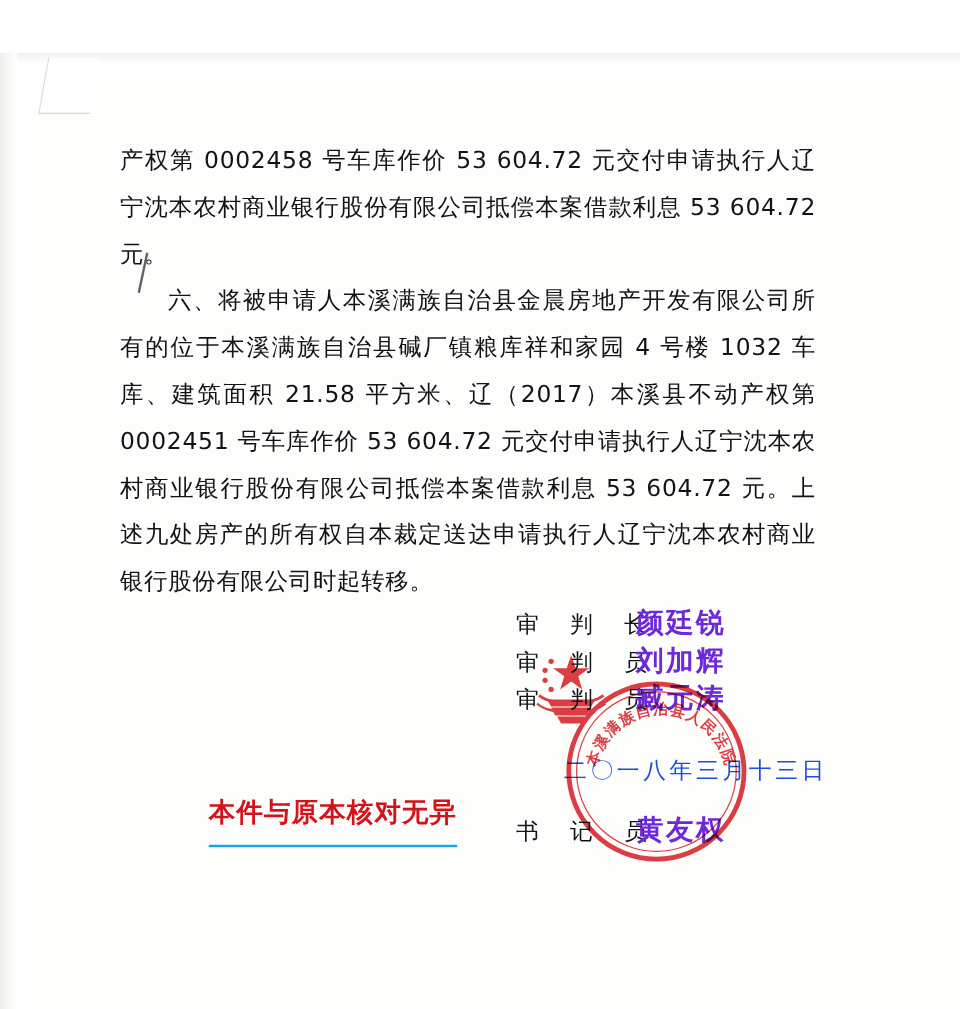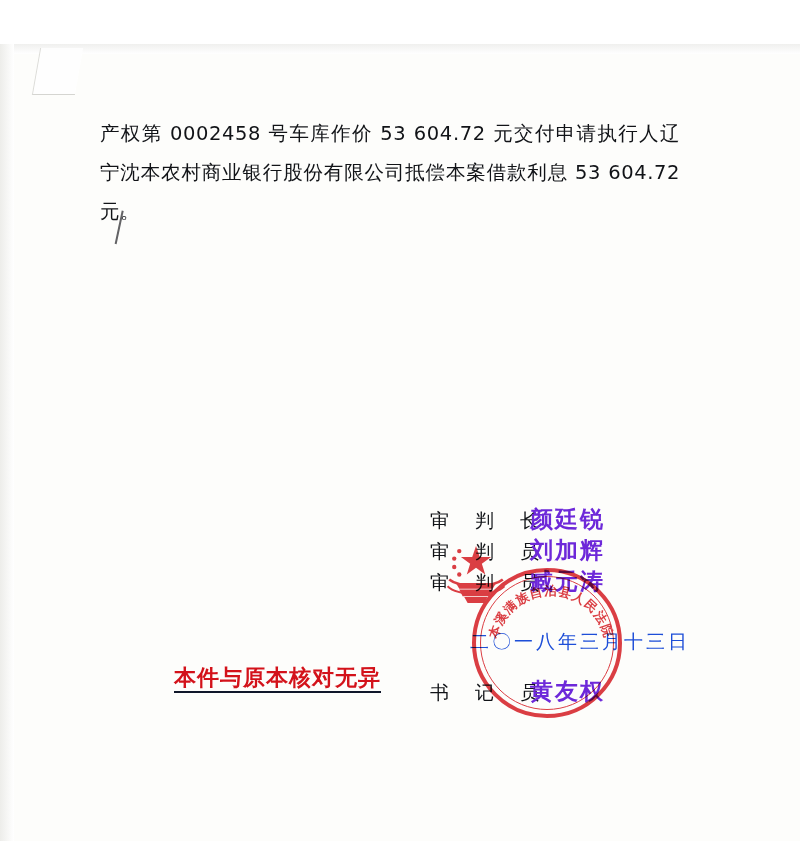--- a/index.html
+++ b/index.html
@@ -108,22 +108,22 @@
   
   .red-stamp-text {
     position: absolute;
     left: 174px;
     top: 620px;
     color: #d3121a;
     font-size: 22px;
     font-weight: bold;
     letter-spacing: 1px;
     font-family: "DejaVu Serif", serif;
-    border-bottom: 2px solid #0f172a;
-    padding-bottom: 1px;
+    border-bottom: 2px solid #0ea5e9;
+    padding-bottom: 14px;
     line-height: 26px;
   }
   
   .seal {
     position: absolute;
     left: 472px;
     top: 524px;
     width: 150px;
     height: 150px;
     border-radius: 50%;
@@ -189,20 +189,21 @@
 <body>
 
 <div id="page">
 
   <div class="paper-edge-top"></div>
   <div class="paper-edge-left"></div>
   <div class="corner-fold"></div>
 
   <div class="body-text">
     <p class="para">产权第 0002458 号车库作价 53 604.72 元交付申请执行人辽宁沈本农村商业银行股份有限公司抵偿本案借款利息 53 604.72 元。</p>
+    <p class="para indent">六、将被申请人本溪满族自治县金晨房地产开发有限公司所有的位于本溪满族自治县碱厂镇粮库祥和家园 4 号楼 1032 车库、建筑面积 21.58 平方米、辽（2017）本溪县不动产权第 0002451 号车库作价 53 604.72 元交付申请执行人辽宁沈本农村商业银行股份有限公司抵偿本案借款利息 53 604.72 元。上述九处房产的所有权自本裁定送达申请执行人辽宁沈本农村商业银行股份有限公司时起转移。</p>
   </div>
 
   <div class="pen-mark"></div>
 
   <div class="sign-block">
     <div class="sign-row">
       <span class="sign-label">审 判 长</span>
       <span class="sign-name">颜廷锐</span>
     </div>
     <div class="sign-row">

